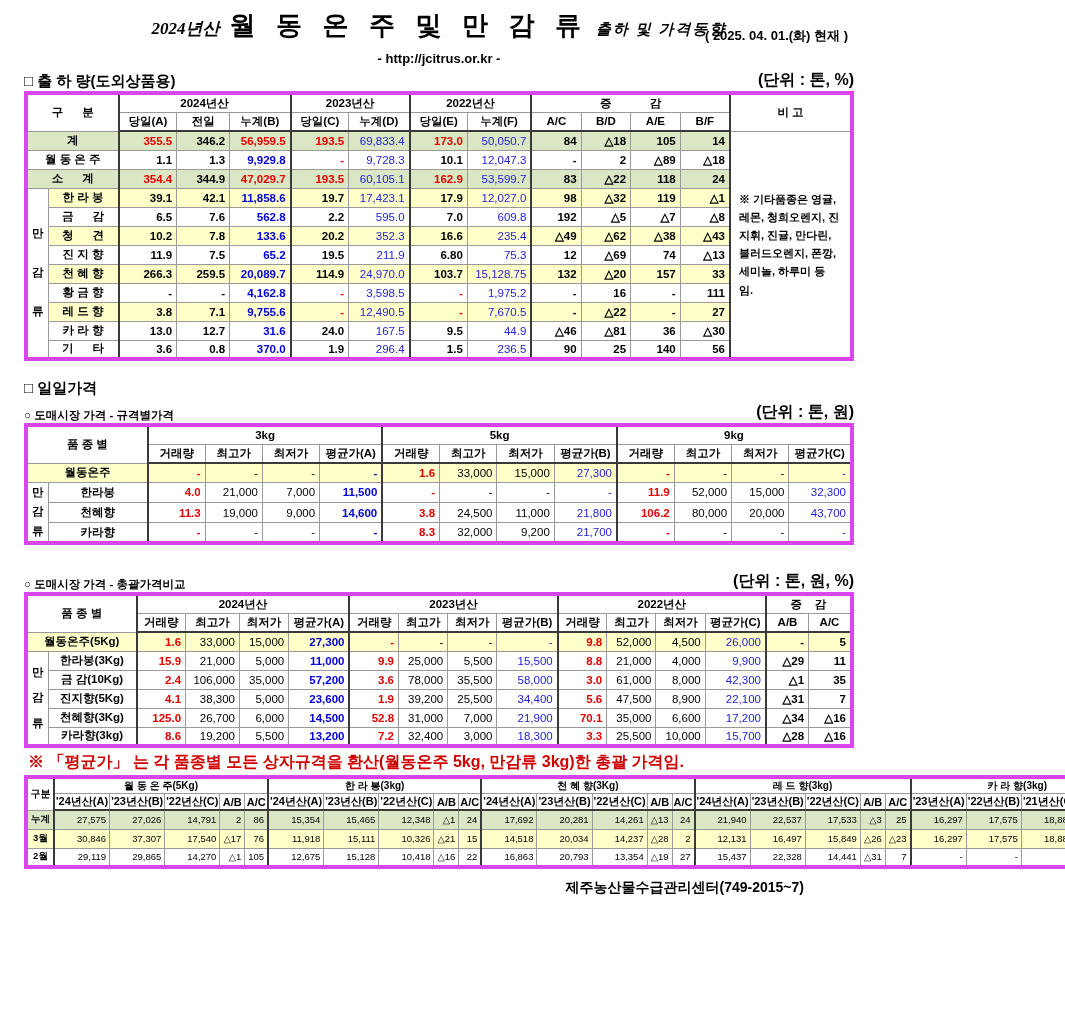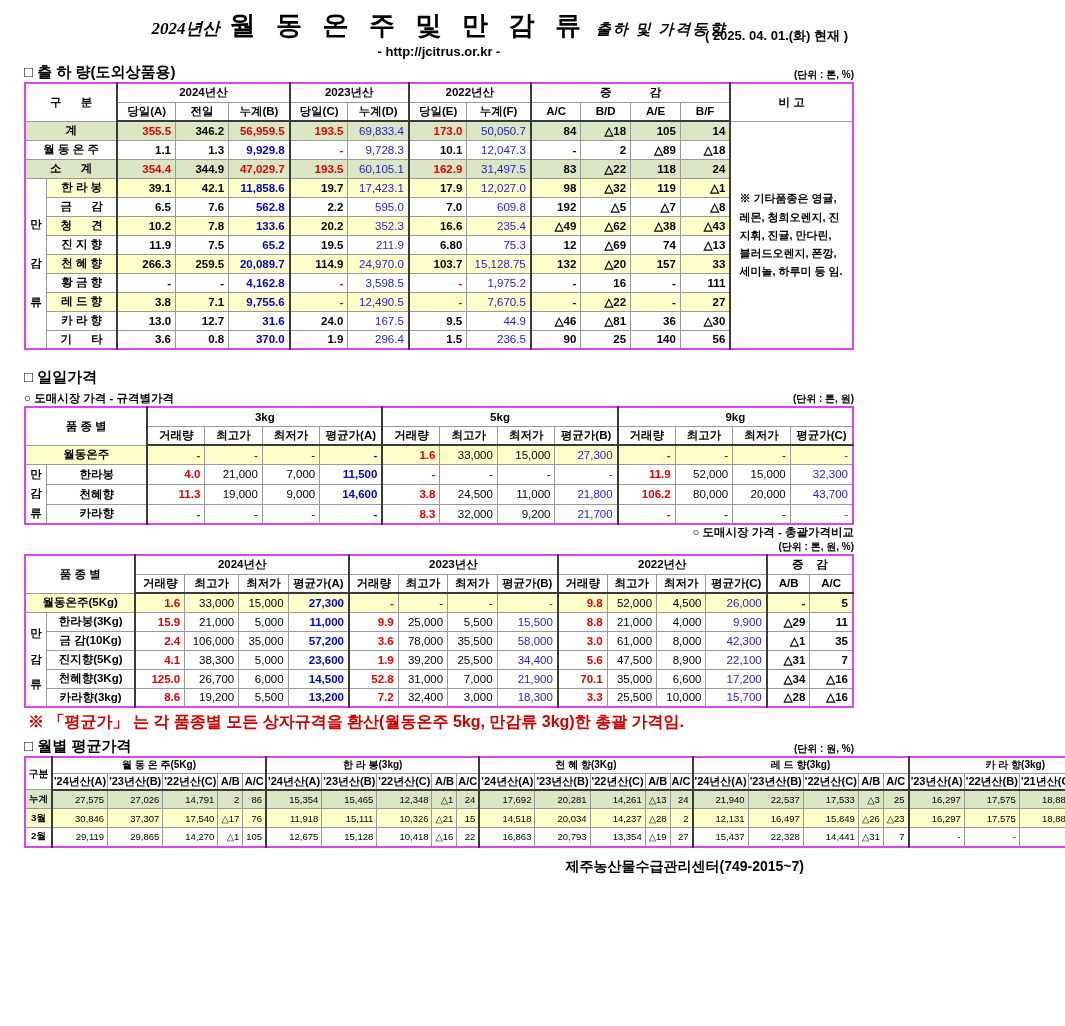--- a/index.html
+++ b/index.html
@@ -3,29 +3,29 @@
 <meta charset="utf-8">
 <style>
   html,body{margin:0;padding:0;background:#fff;}
   .page{width:862px;min-height:1026px;box-sizing:border-box;padding:6px 8px 0 24px;position:relative;
         font-family:"Liberation Sans",sans-serif;color:#000;}
   
   .title-line{text-align:center;margin-top:2px;}
   .t-prefix{font-family:"Liberation Serif",serif;font-style:italic;font-weight:bold;font-size:17px;margin-right:10px;}
   .t-main{font-family:"Liberation Serif",serif;font-weight:bold;font-size:26px;letter-spacing:7px;}
   .t-suffix{font-family:"Liberation Serif",serif;font-style:italic;font-weight:bold;font-size:15px;margin-left:8px;letter-spacing:2px;}
-  .url{text-align:center;font-weight:bold;font-size:13px;margin-top:1px;}
+  .url{text-align:center;font-weight:bold;font-size:13px;margin-top:8px;}
   .date{position:absolute;right:14px;top:27px;font-weight:bold;font-size:13px;}
   
   .rowline{display:flex;justify-content:space-between;align-items:flex-end;}
   .sec-title{font-size:15px;font-weight:bold;}
   .sub-title{font-size:11.5px;font-weight:bold;}
-  .unit{font-size:10px;font-weight:bold;}
+  .unit{font-size:16px;font-weight:bold;}
   
-  table{border-collapse:collapse;table-layout:fixed;border:2px solid #d946ef;background:#fff;}
+  table{border-collapse:collapse;table-layout:fixed;border:4px solid #d946ef;background:#fff;}
   th,td{border:1px solid #9a9a9a;height:19px;padding:0 4px;font-size:11.5px;overflow:hidden;box-sizing:border-box;}
   th{font-weight:bold;text-align:center;white-space:pre;background:#fff;}
   thead tr:last-child th{border-bottom:2px solid #3a3a3a;}
   td.num{text-align:right;font-weight:bold;white-space:pre;}
   .c-plain{font-weight:normal !important;color:#000;}
   .c-num{color:#000;}
   .c-red{color:#e80000;}
   .c-blue{color:#0000d8;}
   .c-blueL{color:#2222d8;font-weight:normal !important;}
   td.lbl{text-align:center;font-weight:bold;white-space:pre;}
@@ -36,21 +36,21 @@
   .r-green td{background:#dbe6c4;}
   .r-yellow td{background:#ffffc9;}
   td.remark{background:#fff !important;font-size:11px;font-weight:bold;text-align:left;
             white-space:normal;line-height:1.65;padding:2px 8px;vertical-align:middle;}
   .sep{border-left:2px solid #3a3a3a !important;}
   
   .notes{font-size:12.5px;font-weight:bold;margin:6px 0 2px 2px;line-height:1.65;}
   .notes .gap{display:inline-block;width:40px;}
   .red-note{color:#d00000;font-size:16px;font-weight:bold;margin:4px 0 2px 4px;}
   .footer{text-align:right;font-weight:bold;font-size:14px;padding:10px 50px 0 0;}
-  .mt18{margin-top:18px;} .mt4{margin-top:4px;} .mt26{flex-direction:column;}
+  .mt18{margin-top:18px;} .mt4{margin-top:4px;} .mt26{margin-top:26px;}
   
   .monthly th{font-size:11px;height:16px;padding:0 1px;}
   .monthly thead tr:first-child th{font-size:10px;}
   .monthly td{font-size:9.5px;height:19px;padding:0 3px;}
 </style>
 </head>
 <body>
 
 <div class="page">
 
@@ -138,21 +138,21 @@
             <td class="num c-num">△18</td>
           </tr>
           <tr class="r-green">
             <td class="lbl" colspan="2">소      계</td>
             <td class="num c-red sep">354.4</td>
             <td class="num c-num">344.9</td>
             <td class="num c-red">47,029.7</td>
             <td class="num c-red sep">193.5</td>
             <td class="num c-blueL">60,105.1</td>
             <td class="num c-red sep">162.9</td>
-            <td class="num c-blueL">31,497.5</td>
+            <td class="num c-blueL">53,599.7</td>
             <td class="num c-num sep">83</td>
             <td class="num c-num">△22</td>
             <td class="num c-num">118</td>
             <td class="num c-num">24</td>
           </tr>
           <tr class="r-yellow">
             <td rowspan="9" class="v-label">만
 감
 류</td>
             <td class="lbl">한 라 봉</td>
@@ -553,24 +553,20 @@
             <td class="num c-blueL">15,700</td>
             <td class="num c-num sep">△28</td>
             <td class="num c-num">△16</td>
           </tr>
         </tbody>
       </table>
     </div>
 
   <div class="red-note">※ 「평균가」 는 각 품종별 모든 상자규격을 환산(월동온주 5kg, 만감류 3kg)한 총괄 가격임.</div>
 
-  <div class="rowline mt4">
-    <span class="sec-title">□ 월별 평균가격</span>
-    <span class="unit">(단위 : 원, %)</span>
-  </div>
   <div id="t4">
       <table class="monthly">
         <colgroup>
           <col style="width: 52px;">
           <col style="width: 40px;">
           <col style="width: 40px;">
           <col style="width: 40px;">
           <col style="width: 40px;">
           <col style="width: 40px;">
           <col style="width: 40px;">

